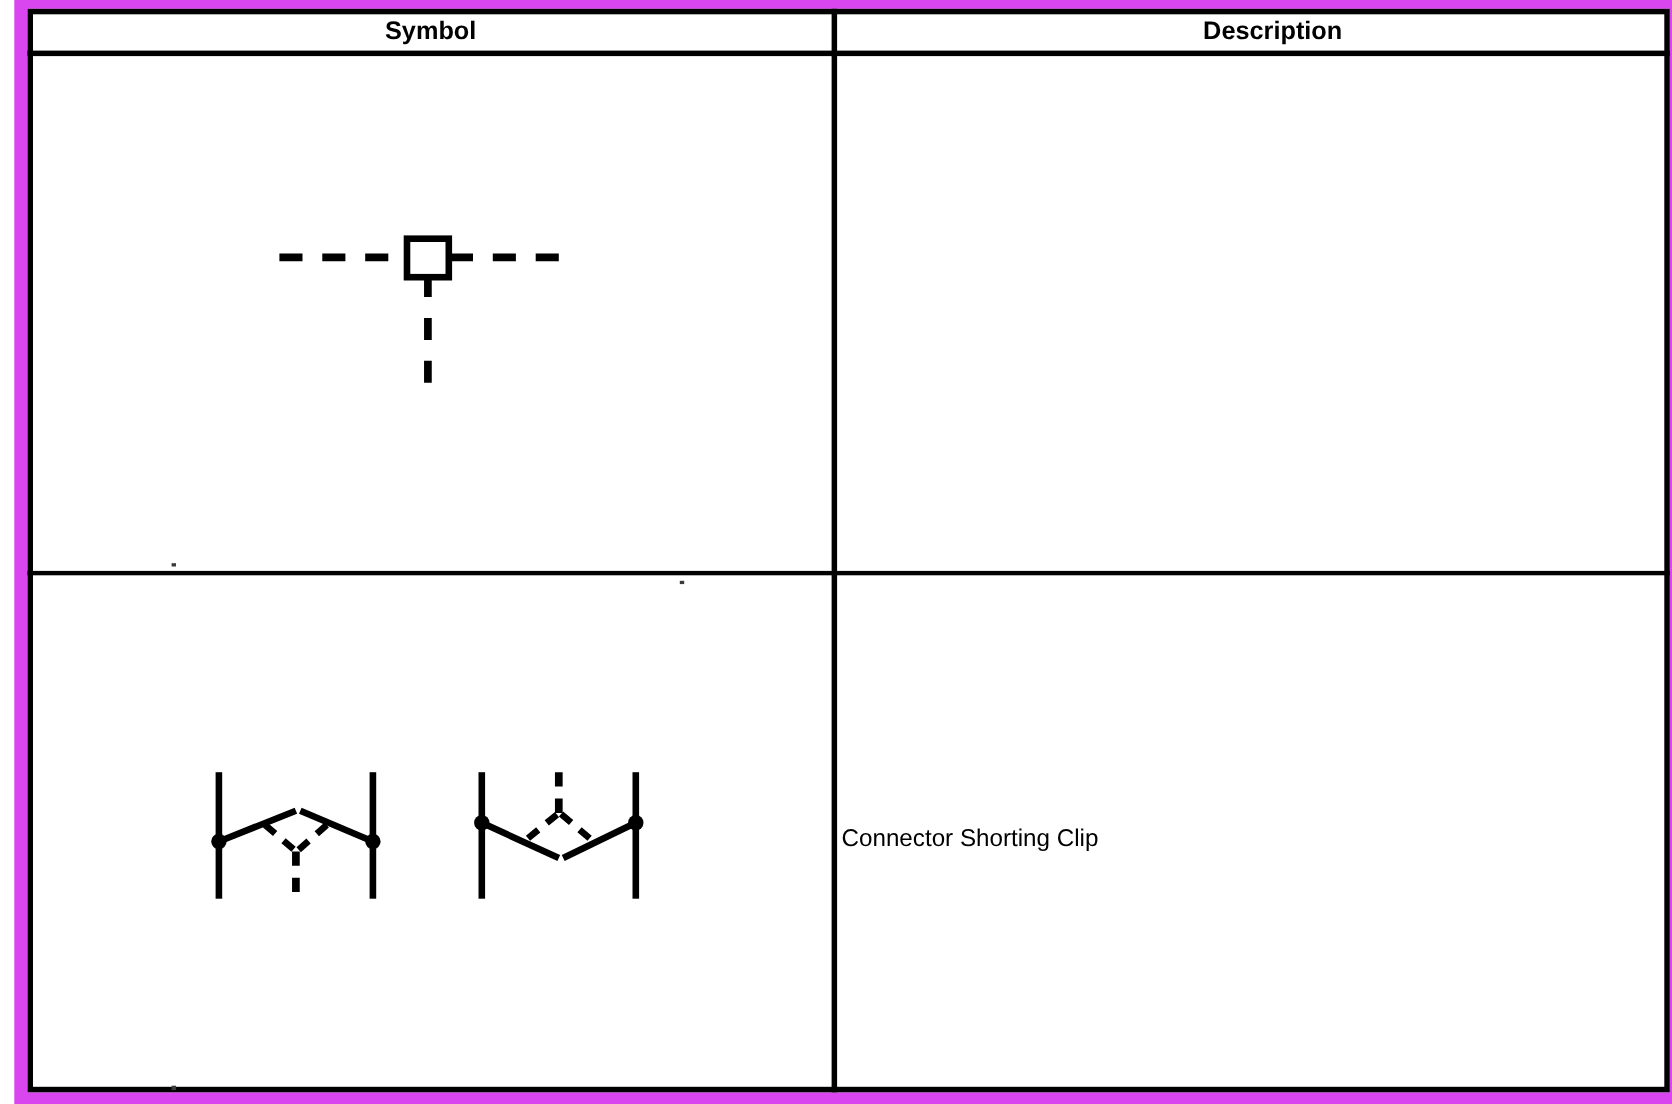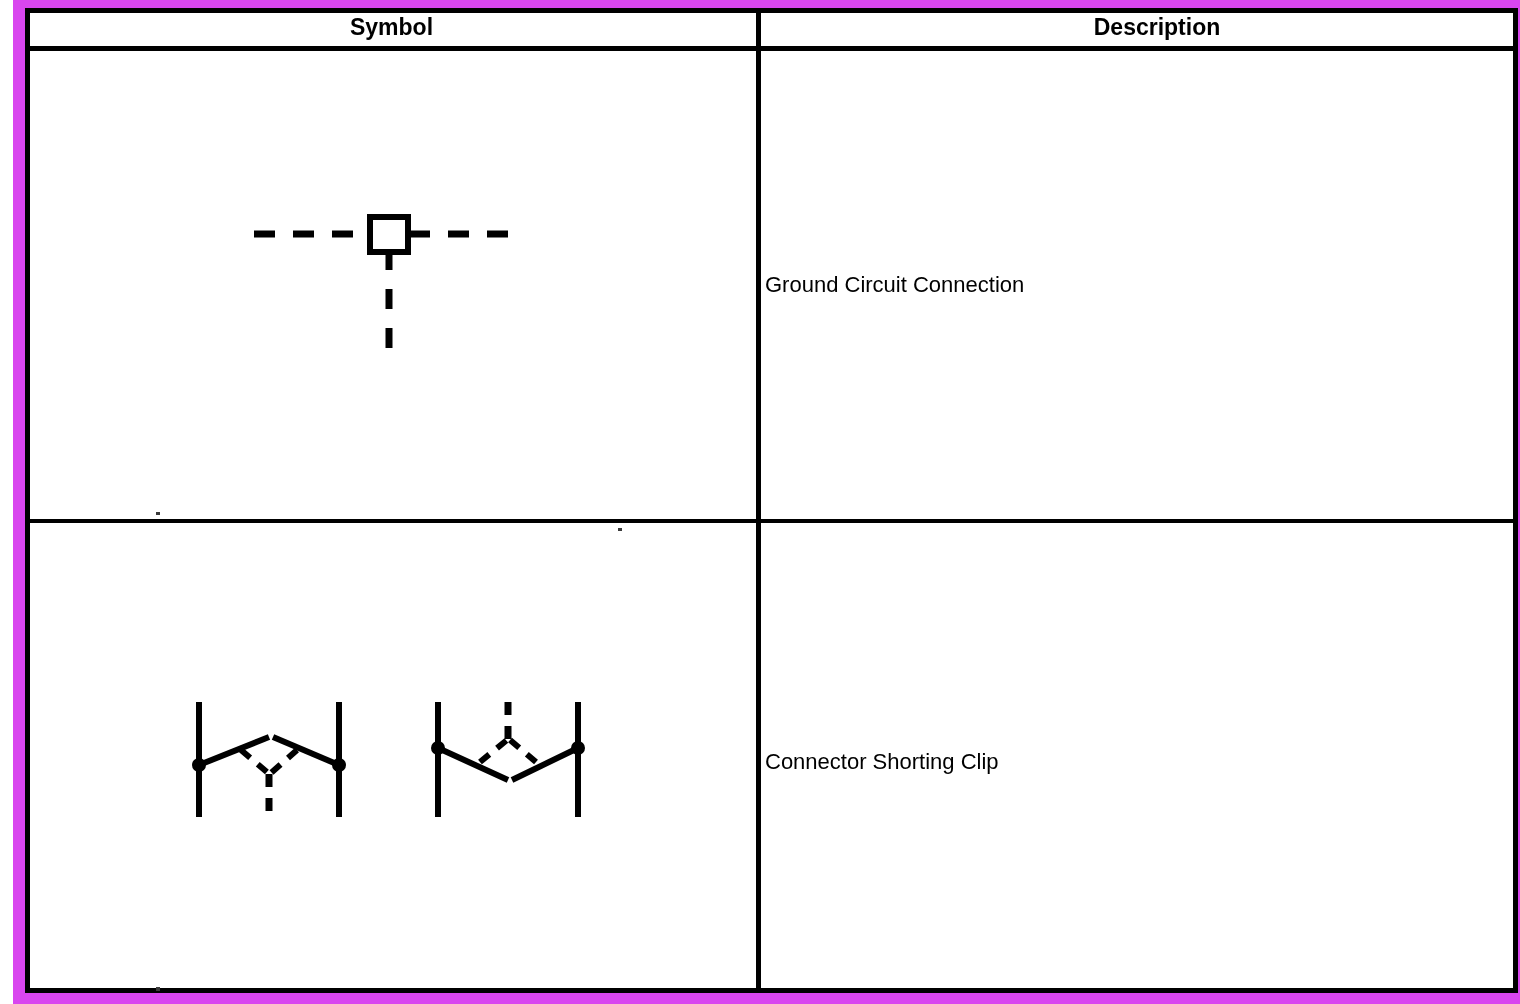--- a/index.html
+++ b/index.html
@@ -126,21 +126,20 @@
       <line x1="11" y1="34" x2="126" y2="34" stroke="#000" stroke-width="7" stroke-dasharray="21 18"></line>
 
       <line x1="166" y1="34" x2="283" y2="34" stroke="#000" stroke-width="7" stroke-dasharray="21 18"></line>
 
       <rect x="127" y="17" width="38" height="35" fill="#ffffff" stroke="#000" stroke-width="6"></rect>
 
       <line x1="146" y1="50" x2="146" y2="161" stroke="#000" stroke-width="7" stroke-dasharray="20 19"></line>
     </svg>
   </div>
 
-  <div class="desc desc-1">Ground Circuit Connection</div>
 
   <div class="sym sym-clips">
     <svg width="420" height="140" viewBox="0 0 420 140">
 
       <g>
 
         <line x1="16" y1="12" x2="16" y2="127" stroke="#000" stroke-width="6"></line>
         <line x1="156" y1="12" x2="156" y2="127" stroke="#000" stroke-width="6"></line>
 
         <circle cx="16" cy="75" r="7" fill="#000"></circle>

